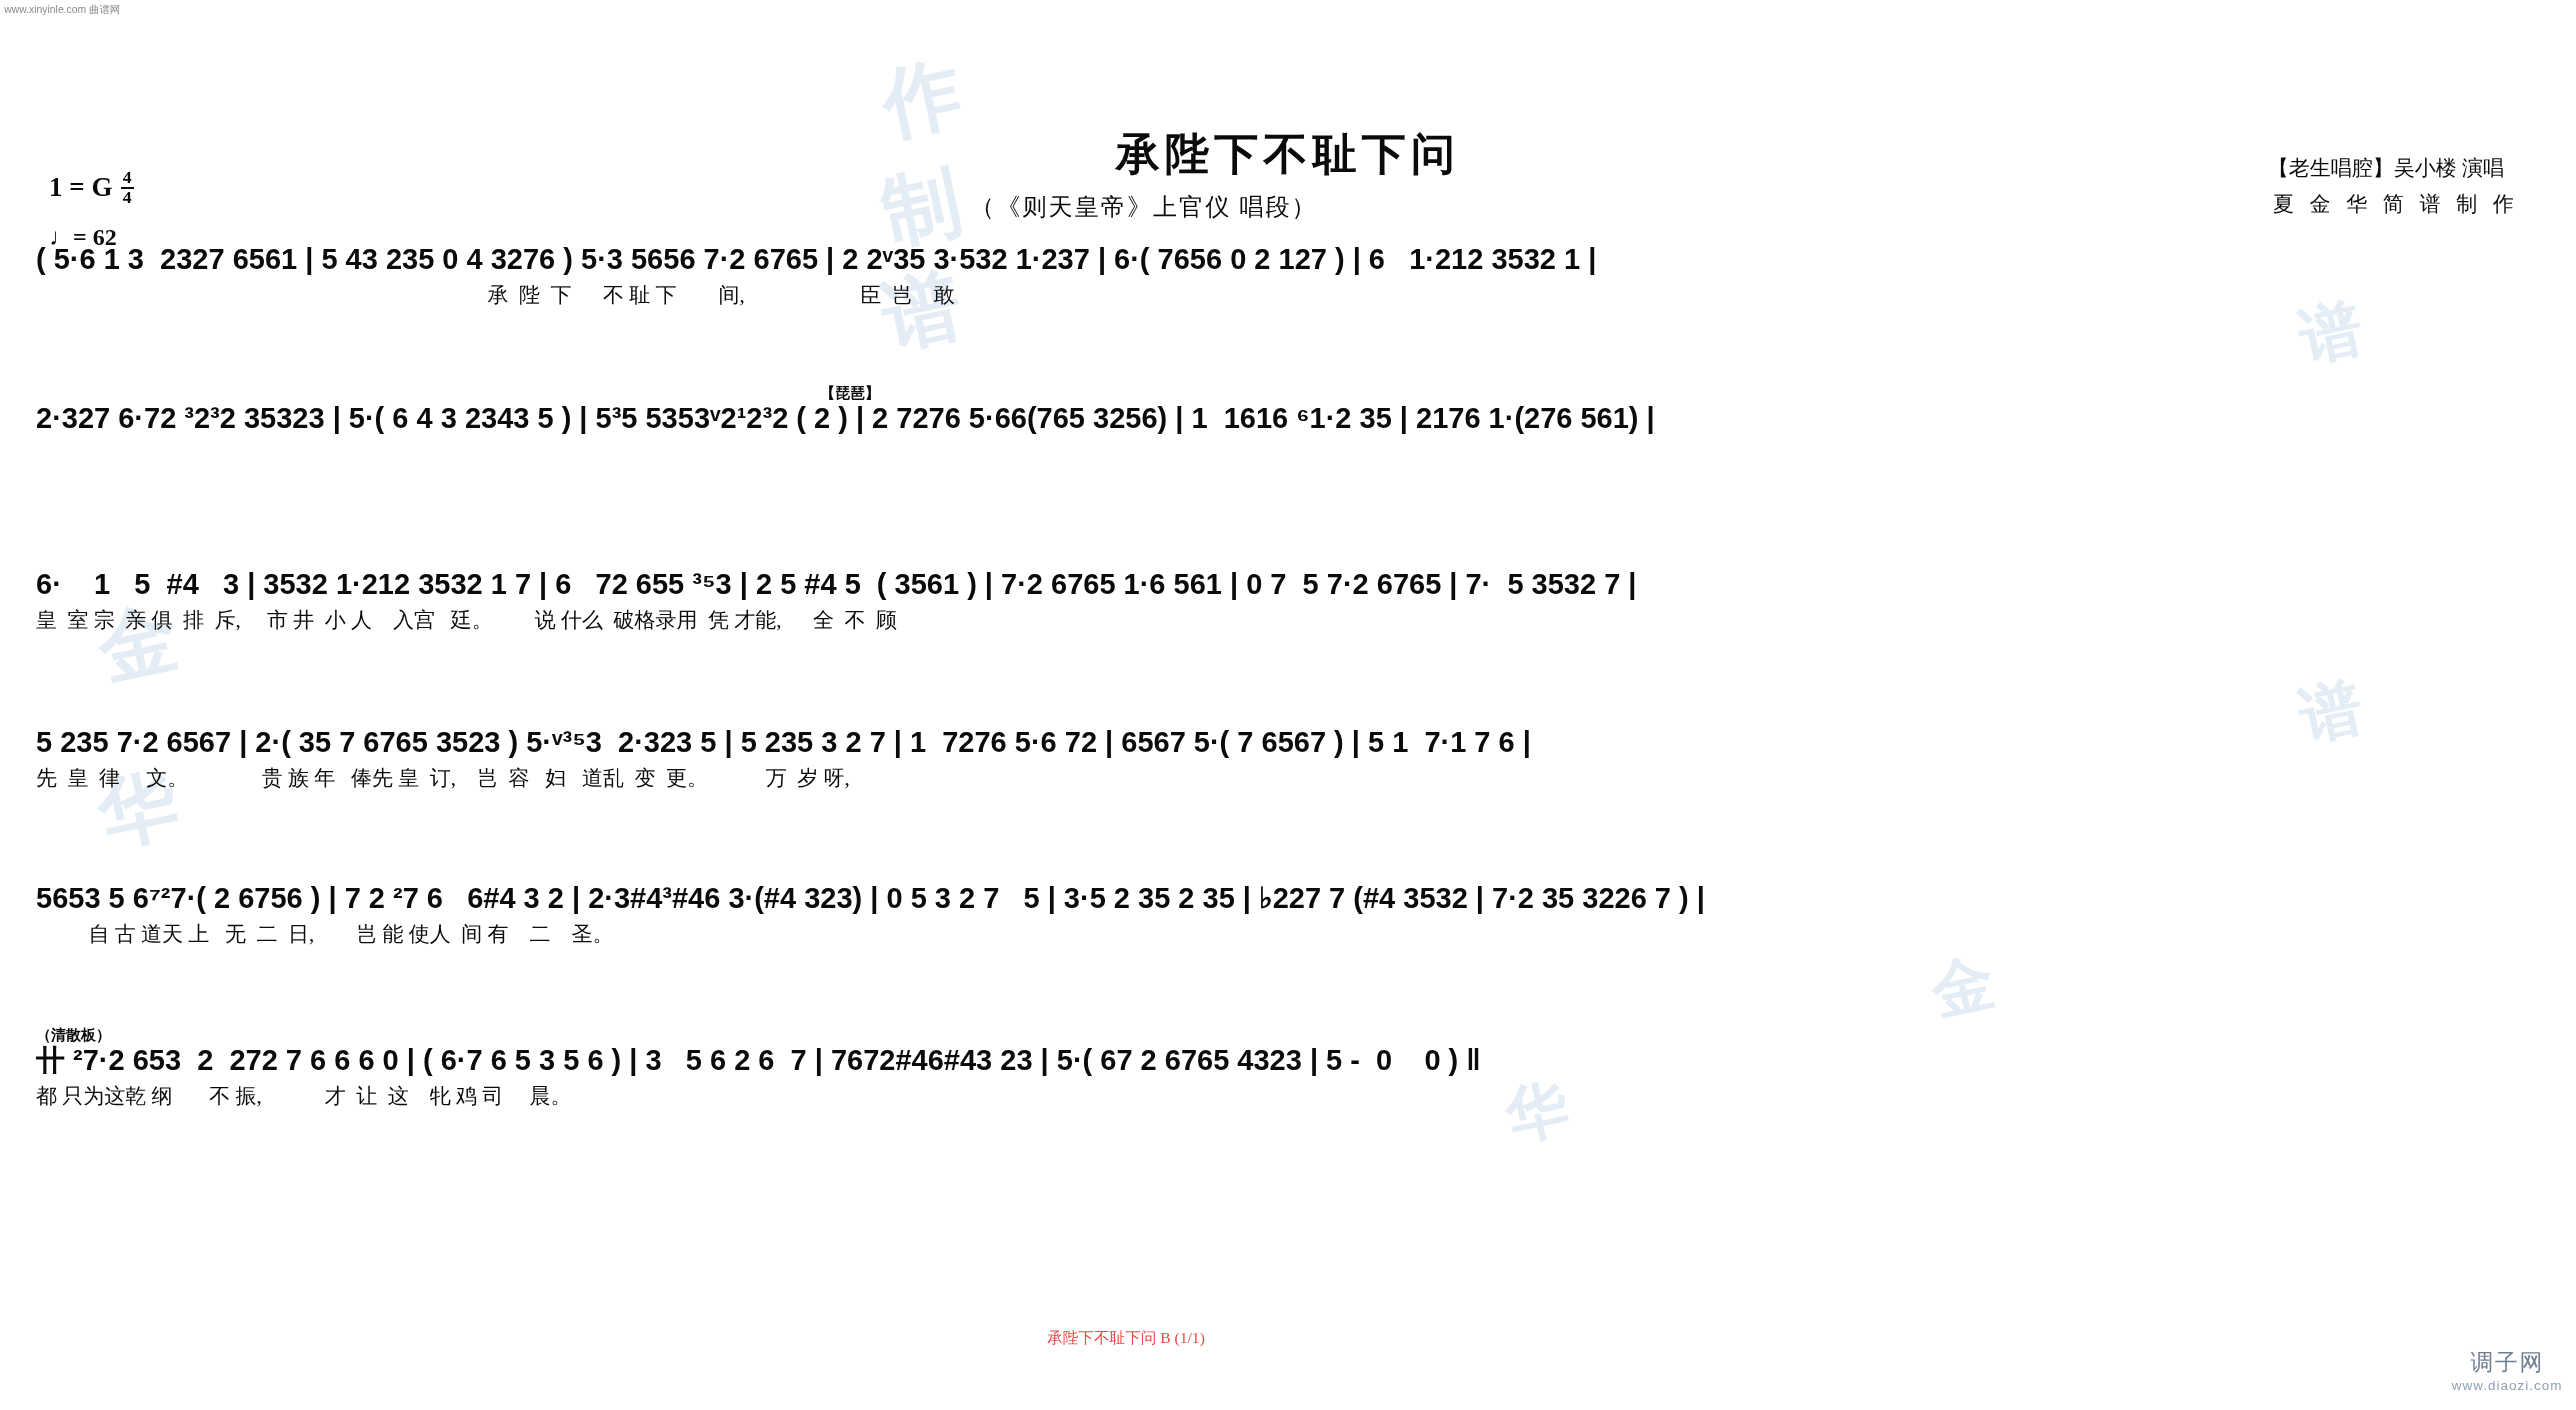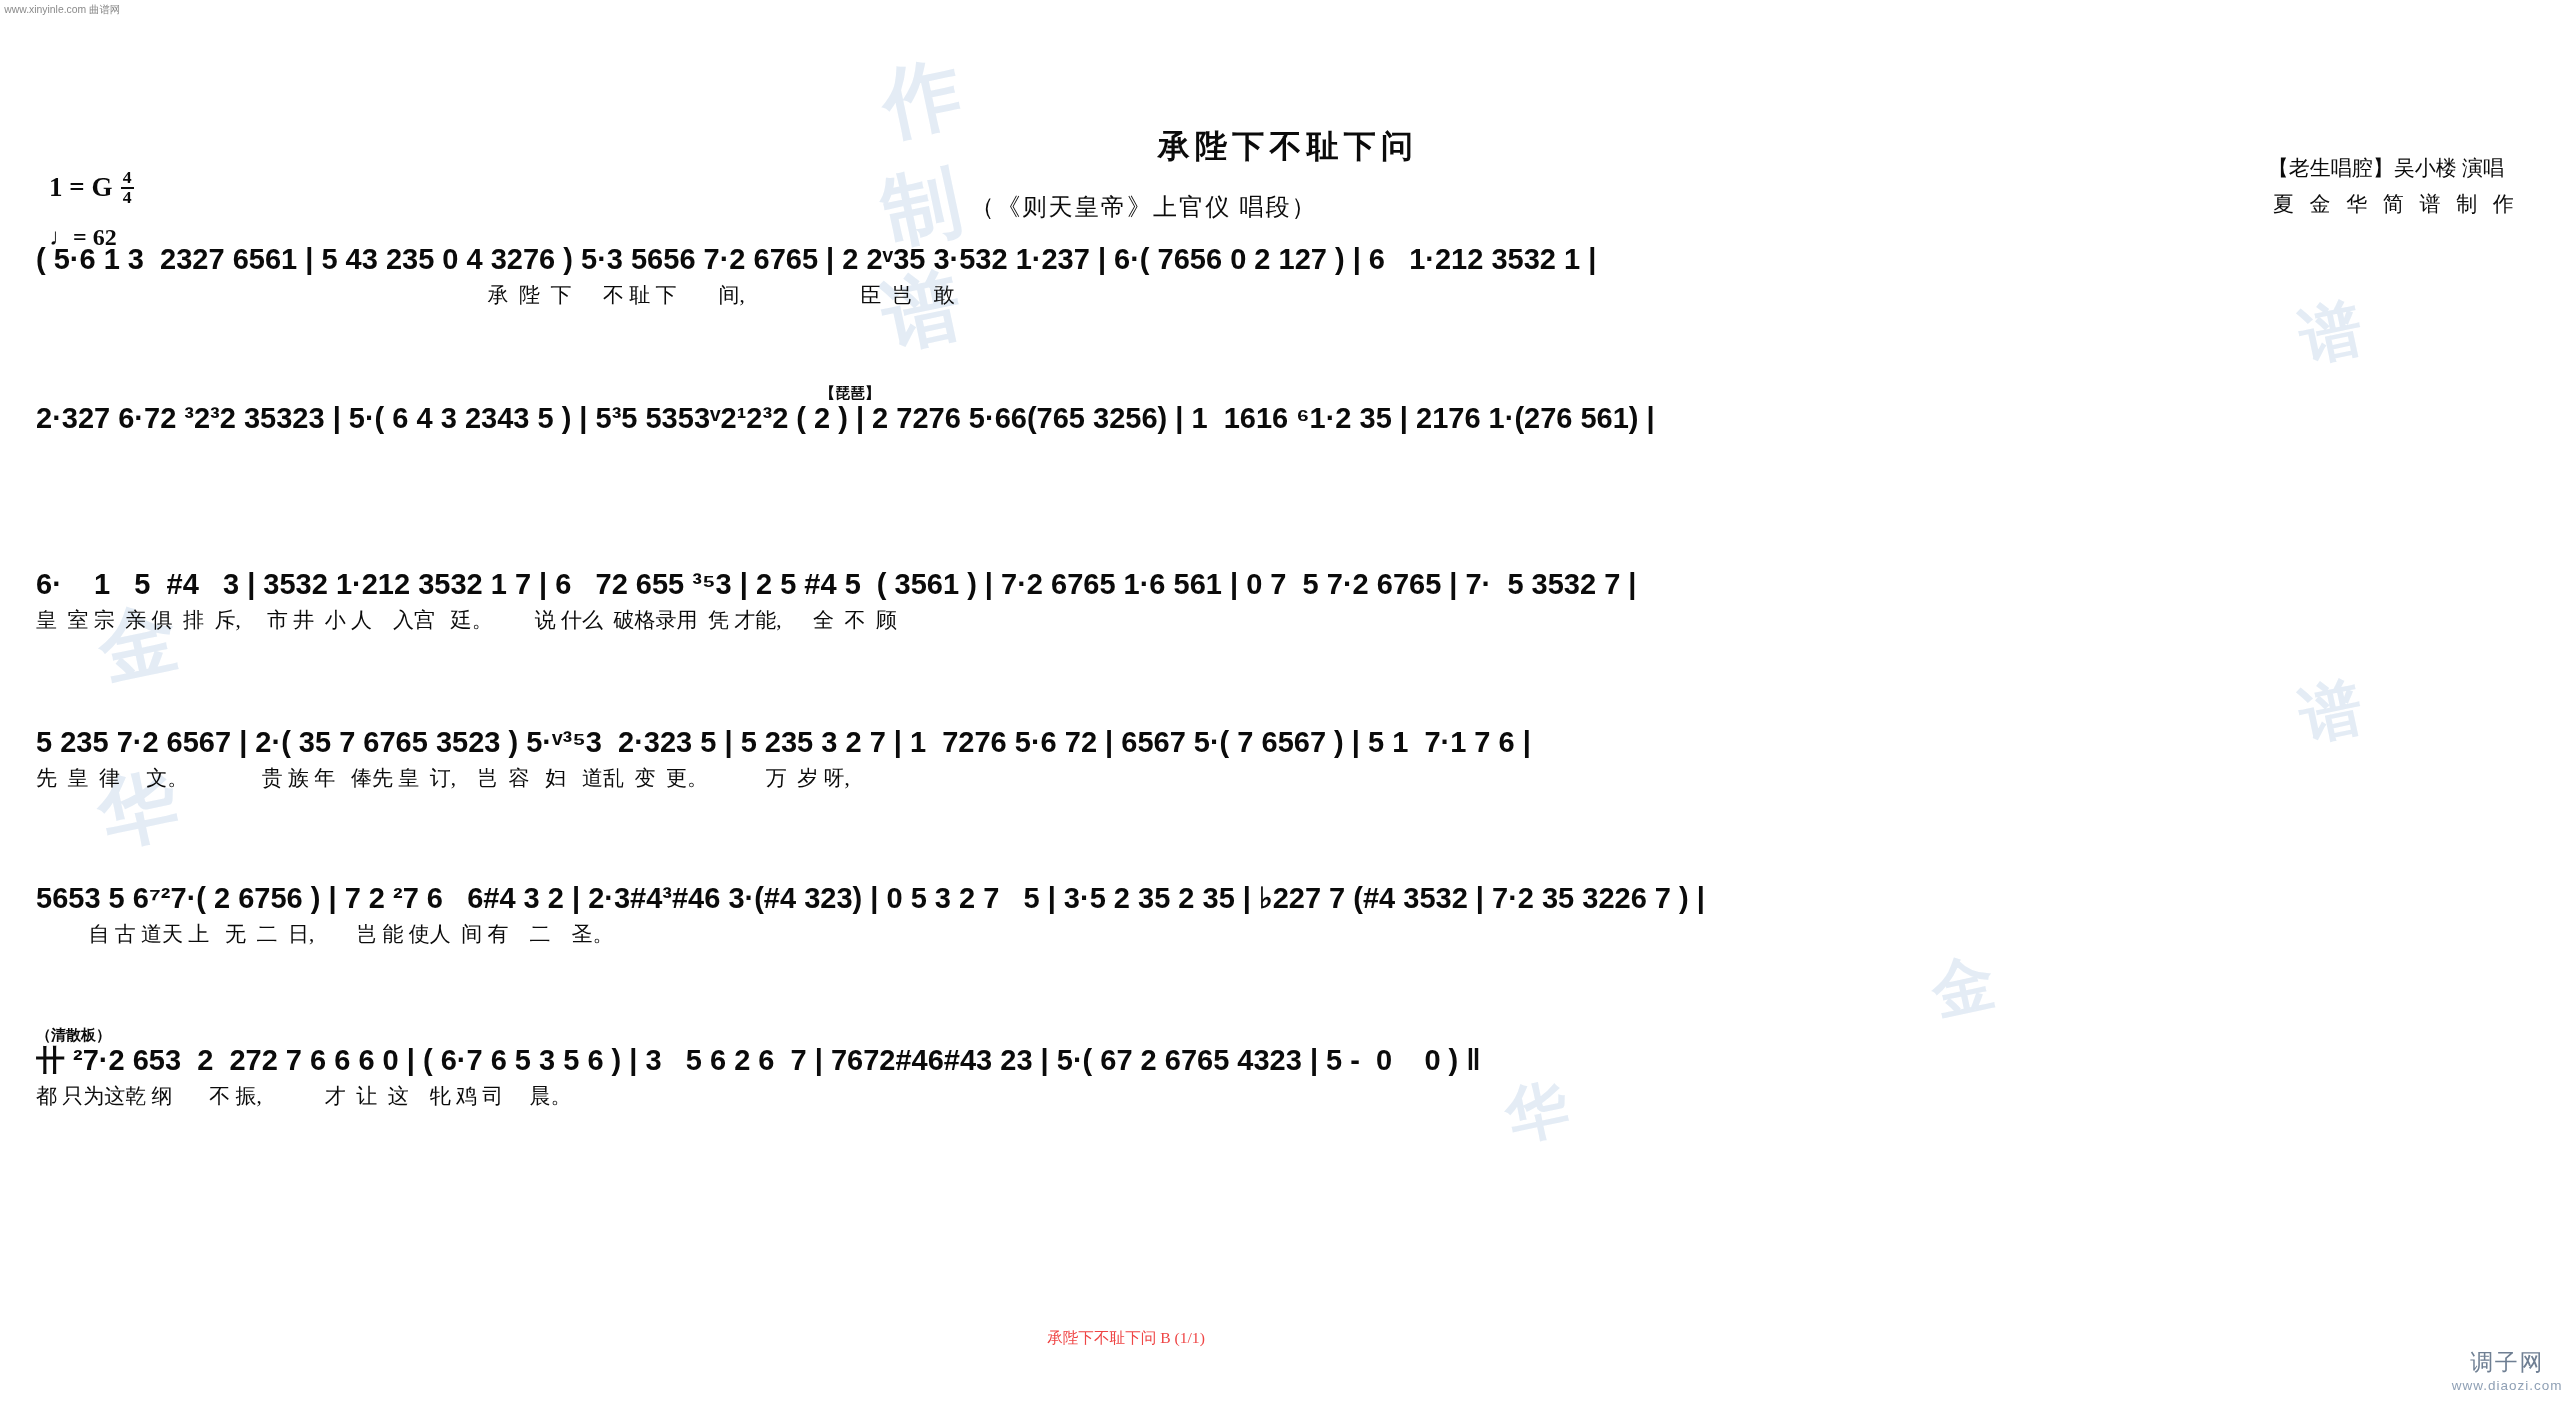--- a/index.html
+++ b/index.html
@@ -35,21 +35,21 @@
   }
   .corner-br{
     position:absolute;right:13.5px;bottom:17.7px;text-align:center;z-index:5;
   }
   .corner-br .name{font-family:"Liberation Sans", sans-serif;font-size:23px;color:#6f7f93;letter-spacing:1.6px;}
   .corner-br .url{font-family:"Liberation Sans", sans-serif;font-size:13.5px;color:#8fa0b5;letter-spacing:1px;}
 
   
   .title{
     position:absolute;top:125px;left:0;width:2576px;text-align:center;
-    font-size:32px;font-weight:bold;letter-spacing:5.2px;z-index:3;
+    font-size:44px;font-weight:bold;letter-spacing:5.2px;z-index:3;
   }
   .subtitle{
     position:absolute;top:191px;left:0;width:2288px;text-align:center;
     font-size:24px;letter-spacing:2.1px;z-index:3;
   }
   .key-block{position:absolute;left:49px;top:153px;z-index:3;margin-top:16px;}
   .key-line{font-size:27px;font-weight:bold;font-family:"Liberation Serif",serif;display:flex;align-items:center;}
   .frac{display:inline-block;vertical-align:middle;margin-left:8.3px;font-size:17.7px;line-height:1;text-align:center;}
   .frac .num{display:block;border-bottom:2.1px solid #0b0b0b;padding:0 2.1px;}
   .frac .den{display:block;padding:0 2.1px;}

